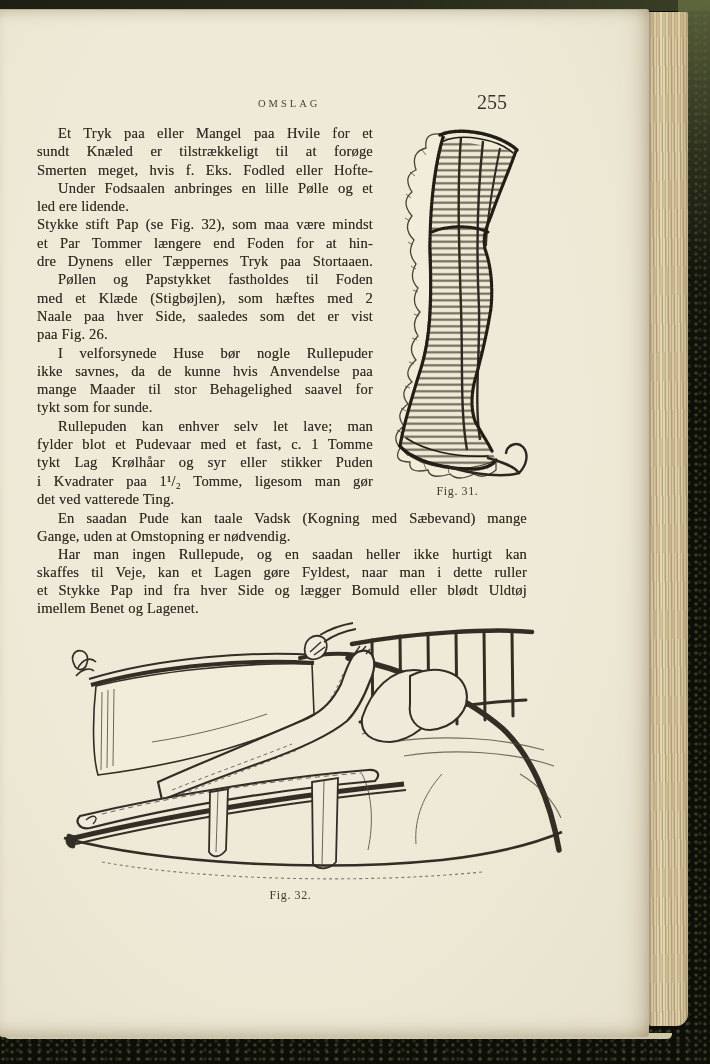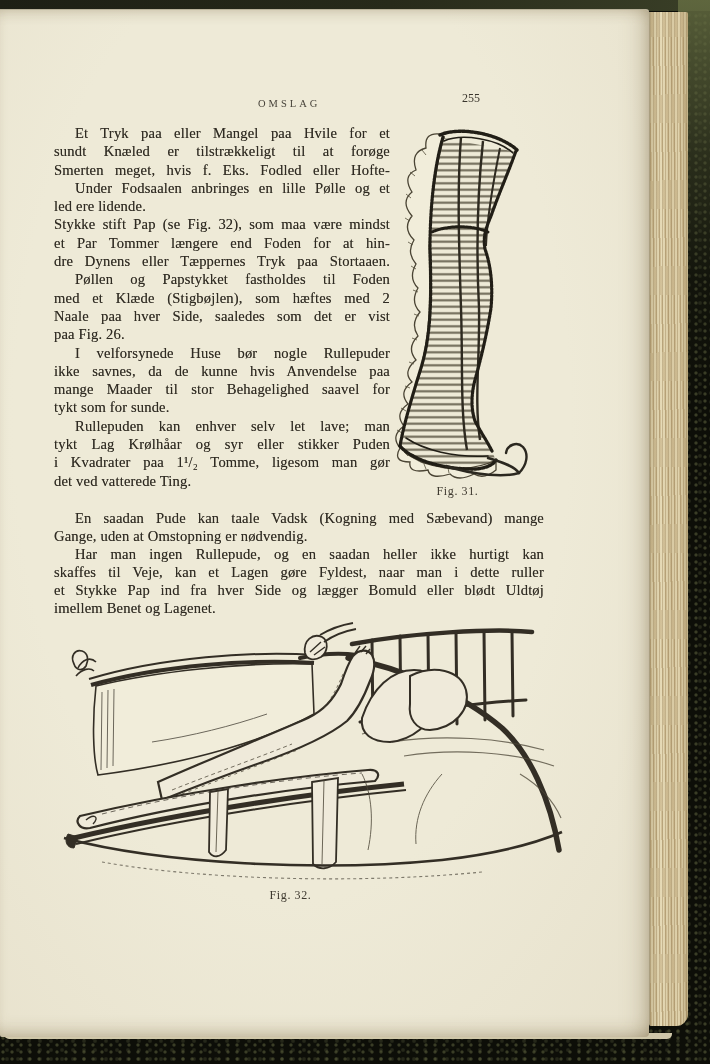--- a/index.html
+++ b/index.html
@@ -24,23 +24,23 @@
                inset 0 10px 14px -10px rgba(120,100,60,.3);
     color:#2f2b23;}
   .fore-edge{position:absolute;left:649px;top:12px;width:38px;height:1014px;
     background:
       repeating-linear-gradient(90deg, rgba(125,98,55,.3) 0 1px, transparent 1px 3px),
       repeating-linear-gradient(88deg, rgba(160,130,80,.28) 0 2px, transparent 2px 6px),
       linear-gradient(90deg,#cbbd97 0%,#e6dab6 30%,#d6c7a0 55%,#e0d2ac 75%,#c2b289 100%);
     border-left:1px solid #a99e80;border-radius:0 2px 12px 2px;}
   .running-title{position:absolute;left:258px;top:88px;font-size:10.5px;
     letter-spacing:3px;color:#47433a;}
-  .page-number{position:absolute;left:462px;top:81px;width:60px;text-align:left;
-    font-size:12px;color:#39352c;}
-  .col{position:absolute;left:37px;margin-left:17px;}
+  .page-number{position:absolute;left:462px;top:81px;width:60px;text-align:center;
+    font-size:20px;color:#39352c;}
+  .col{position:absolute;left:37px;}
   .narrow{top:114px;width:336px;font-size:14.6px;line-height:18.3px;}
   .wide{top:499px;width:490px;font-size:14.6px;line-height:18.05px;}
   .ln{text-align:justify;text-align-last:justify;letter-spacing:.15px;
     overflow:hidden;white-space:normal;color:#2f2b23;
     text-shadow:0 0 .4px rgba(45,40,28,.55);}
   .ln.end{text-align-last:left;}
   .ln.ind{text-indent:21px;}
   .fig31{position:absolute;left:388px;top:118px;width:152px;height:352px;}
   .fig32{position:absolute;left:62px;top:612px;width:522px;height:262px;}
   .caption{position:absolute;font-size:12px;letter-spacing:.6px;color:#3d382e;}
@@ -72,20 +72,21 @@
       <div class="ln">dre Dynens eller Tæppernes Tryk paa Stortaaen.</div>
       <div class="ln ind">Pøllen og Papstykket fastholdes til Foden</div>
       <div class="ln">med et Klæde (Stigbøjlen), som hæftes med 2</div>
       <div class="ln">Naale paa hver Side, saaledes som det er vist</div>
       <div class="ln end">paa Fig. 26.</div>
       <div class="ln ind">I velforsynede Huse bør nogle Rullepuder</div>
       <div class="ln">ikke savnes, da de kunne hvis Anvendelse paa</div>
       <div class="ln">mange Maader til stor Behagelighed saavel for</div>
       <div class="ln end">tykt som for sunde.</div>
       <div class="ln ind">Rullepuden kan enhver selv let lave; man</div>
+      <div class="ln">fylder blot et Pudevaar med et fast, c. 1 Tomme</div>
       <div class="ln">tykt Lag Krølhåar og syr eller stikker Puden</div>
       <div class="ln">i Kvadrater paa 1¹/₂ Tomme, ligesom man gør</div>
       <div class="ln end">det ved vatterede Ting.</div>
     </div>
 
     <div class="col wide">
       <div class="ln ind">En saadan Pude kan taale Vadsk (Kogning med Sæbevand) mange</div>
       <div class="ln end">Gange, uden at Omstopning er nødvendig.</div>
       <div class="ln ind">Har man ingen Rullepude, og en saadan heller ikke hurtigt kan</div>
       <div class="ln">skaffes til Veje, kan et Lagen gøre Fyldest, naar man i dette ruller</div>

